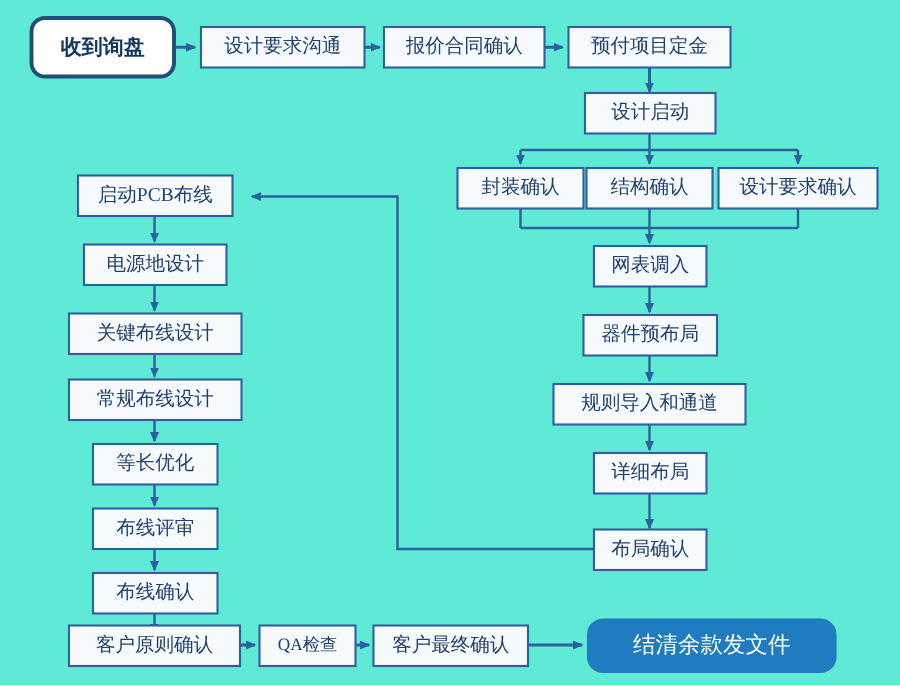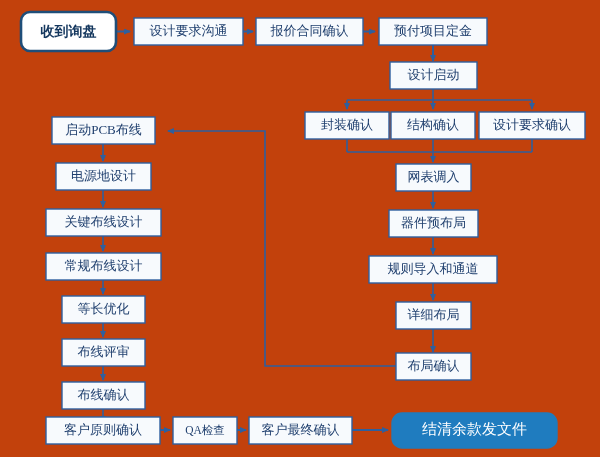--- a/index.html
+++ b/index.html
@@ -11,21 +11,21 @@
   body {
     width: 600px;
     height: 457px;
     font-family: "Liberation Sans", "DejaVu Sans", sans-serif;
     overflow: hidden;
   }
   #flow-root {
     position: relative;
     width: 600px;
     height: 457px;
-    background: #c2410c;
+    background: #5eead4;
   }
   svg#flow-svg {
     position: absolute;
     left: 0;
     top: 0;
     width: 600px;
     height: 457px;
     display: block;
   }
   .node-rect {

